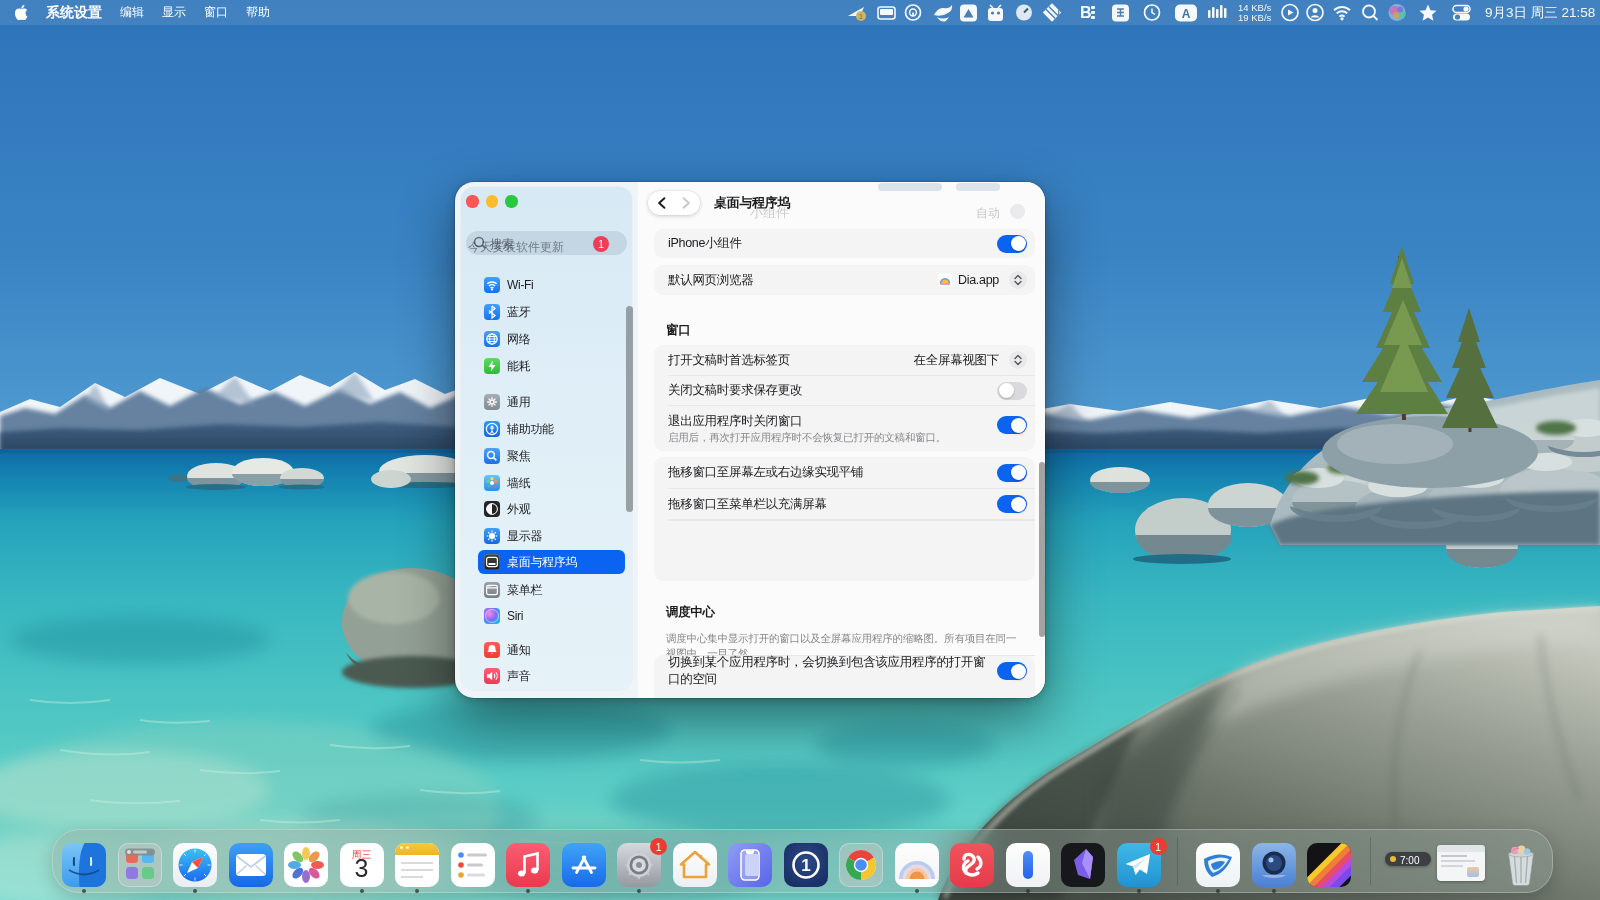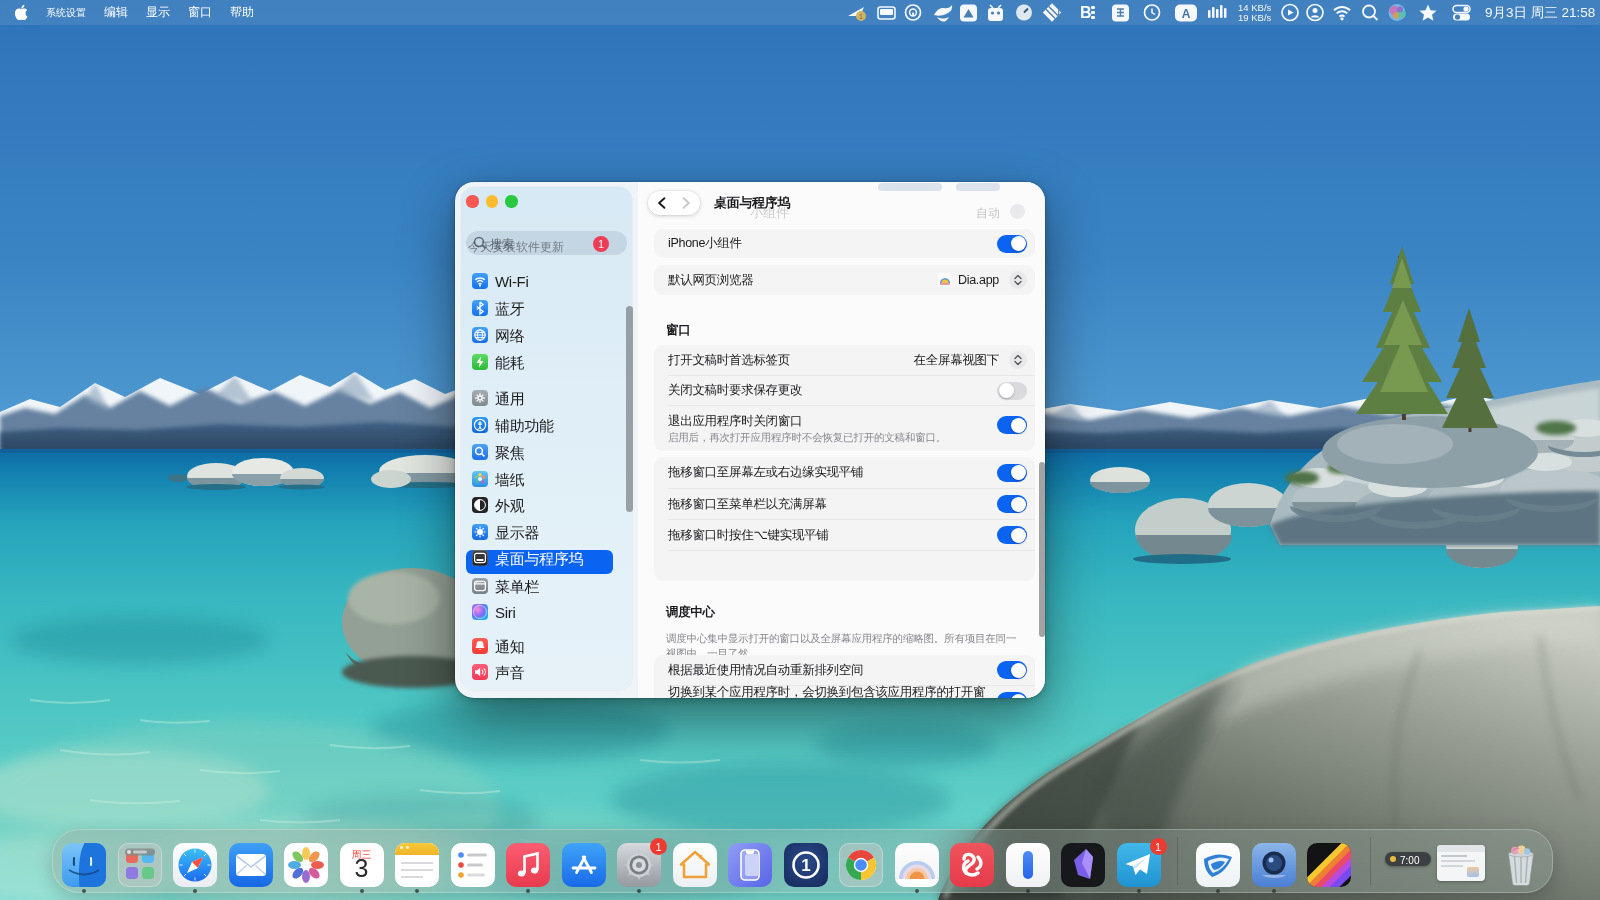--- a/index.html
+++ b/index.html
@@ -24,21 +24,21 @@
 .tgl{width:30px;height:18px;border-radius:9px;position:relative;flex:none}
 .tgl.on{background:#0b63f1}
 .tgl.off{background:#d9d9de}
 .tgl i{position:absolute;top:1.5px;width:15px;height:15px;border-radius:50%;background:#fff;box-shadow:0 1px 2px rgba(0,0,0,.25)}
 .tgl.on i{right:1.5px}
 .tgl.off i{left:1.5px}
 .stepper{width:18px;height:18px;border-radius:50%;background:#e9e9eb;flex:none;display:flex;align-items:center;justify-content:center}
 .sec{position:absolute;left:28px;font-size:12.5px;font-weight:bold;color:#1b1b1d;letter-spacing:-.3px}
 .cap{font-size:10.5px;color:#87878c;letter-spacing:-.2px}
 
-.sitem{position:absolute;left:5px;width:147px;height:24px;display:flex;align-items:flex-start;font-size:15px;color:#1d1d1f;letter-spacing:-.3px}
+.sitem{position:absolute;left:17px;width:147px;height:24px;display:flex;align-items:center;font-size:12px;color:#1d1d1f;letter-spacing:-.3px}
 .sitem .ic{width:16px;height:16px;border-radius:4px;margin:0 7px 0 6px;flex:none;position:relative}
 .sitem.sel{background:#0b63f1;border-radius:6px;color:#fff}
 
 #dock{position:absolute;left:52px;top:829px;width:1501px;height:64px;border-radius:27px;background:rgba(148,162,155,.38);backdrop-filter:blur(22px);box-shadow:inset 0 0 0 1px rgba(255,255,255,.25),0 6px 18px rgba(0,0,0,.18)}
 .dicon{position:absolute;top:14px;width:44px;height:44px;border-radius:10px}
 .ddot{position:absolute;top:60px;width:4px;height:4px;border-radius:50%;background:rgba(40,45,42,.75)}
 .dsep{position:absolute;top:8px;width:1px;height:48px;background:rgba(60,70,65,.35)}
 .badge{position:absolute;top:-5px;right:-6px;min-width:17px;height:17px;border-radius:9px;background:#ec3b31;color:#fff;font-size:11px;display:flex;align-items:center;justify-content:center;padding:0 4px}
 </style>
 </head>
@@ -227,21 +227,21 @@
 
 <g stroke="#cdf2e4" stroke-width="2" opacity=".4" fill="none">
  <path d="M30,700 q40,6 80,0 M140,720 q30,5 70,1 M60,750 q50,8 90,2 M200,770 q40,6 80,1 M90,800 q40,6 90,1 M260,820 q40,5 80,0 M150,850 q50,7 100,1 M330,745 q40,6 80,1 M420,790 q40,6 80,1 M520,840 q45,6 90,1 M640,760 q40,5 80,0"></path>
 </g>
 </svg>
 <div id="menubar">
 <div class="l" style="left:15px">
 <svg width="13" height="15" viewBox="0 0 13 16" style="margin-right:9px">
           <path fill="#fff" d="M10.8 8.4c0-2 1.7-3 1.8-3.1-1-1.4-2.5-1.6-3-1.6-1.3-.1-2.5.8-3.2.8-.7 0-1.7-.8-2.8-.7-1.4 0-2.7.8-3.4 2.1-1.5 2.5-.4 6.3 1 8.4.7 1 1.5 2.1 2.6 2.1 1 0 1.4-.7 2.7-.7 1.3 0 1.6.7 2.7.7 1.1 0 1.8-1 2.5-2 .8-1.2 1.1-2.3 1.1-2.4 0 0-2-.8-2-3.6zM8.7 2.3c.6-.7 1-1.7.9-2.3-.9 0-1.9.6-2.5 1.3-.5.6-1 1.6-.9 2.6 1 .1 2-.6 2.5-1.6z"></path>
         </svg>
-<span class="mi" style="font-weight:normal;padding:0 9px;font-size:10px">系统设置</span>
+<span class="mi" style="font-weight:bold;padding:0 9px;font-size:14px">系统设置</span>
 <span class="mi" style="padding:0 9px;font-size:12px">编辑</span>
 <span class="mi" style="padding:0 9px;font-size:12px">显示</span>
 <span class="mi" style="padding:0 9px;font-size:12px">窗口</span>
 <span class="mi" style="padding:0 9px;font-size:12px">帮助</span>
 </div>
 <div class="r">
 <svg width="760" height="25" viewBox="0 0 760 25" style="margin-right:0px">
 <g fill="#fff" opacity=".95">
 
  <path d="M8,16 L24,7 L20,16 Z" fill="#fff"></path>
@@ -472,32 +472,26 @@
 
  <div class="card" style="left:16px;top:275px;height:124px">
   <div class="row" style="height:31px">拖移窗口至屏幕左或右边缘实现平铺<span class="sp"></span><span class="tgl on">
               <i></i>
             </span></div>
   <div class="div"></div>
   <div class="row" style="height:30px">拖移窗口至菜单栏以充满屏幕<span class="sp"></span><span class="tgl on">
               <i></i>
             </span></div>
   <div class="div"></div>
-  <div class="row" style="height:30px">拖移窗口时按住⌥键实现平铺<span class="sp"></span><span class="tgl on">
-              <i></i>
-            </span></div>
   <div class="div"></div>
  </div>
  <div class="sec" style="top:422px">调度中心</div>
  <div class="cap" style="position:absolute;left:28px;top:449px;line-height:15px">调度中心集中显示打开的窗口以及全屏幕应用程序的缩略图。所有项目在同一<br>视图中，一目了然。</div>
 
  <div class="card" style="left:16px;top:473px;height:80px">
-  <div class="row" style="height:30px">根据最近使用情况自动重新排列空间<span class="sp"></span><span class="tgl on">
-              <i></i>
-            </span></div>
   <div class="div"></div>
   <div class="row" style="height:30px">切换到某个应用程序时，会切换到包含该应用程序的打开窗口的空间<span class="sp"></span><span class="tgl on">
               <i></i>
             </span></div>
  </div>
  <div style="position:absolute;left:401px;top:280px;width:6px;height:175px;border-radius:3px;background:rgba(0,0,0,.35)"></div>
 </div>
 </div>
 <div id="dock">
 

